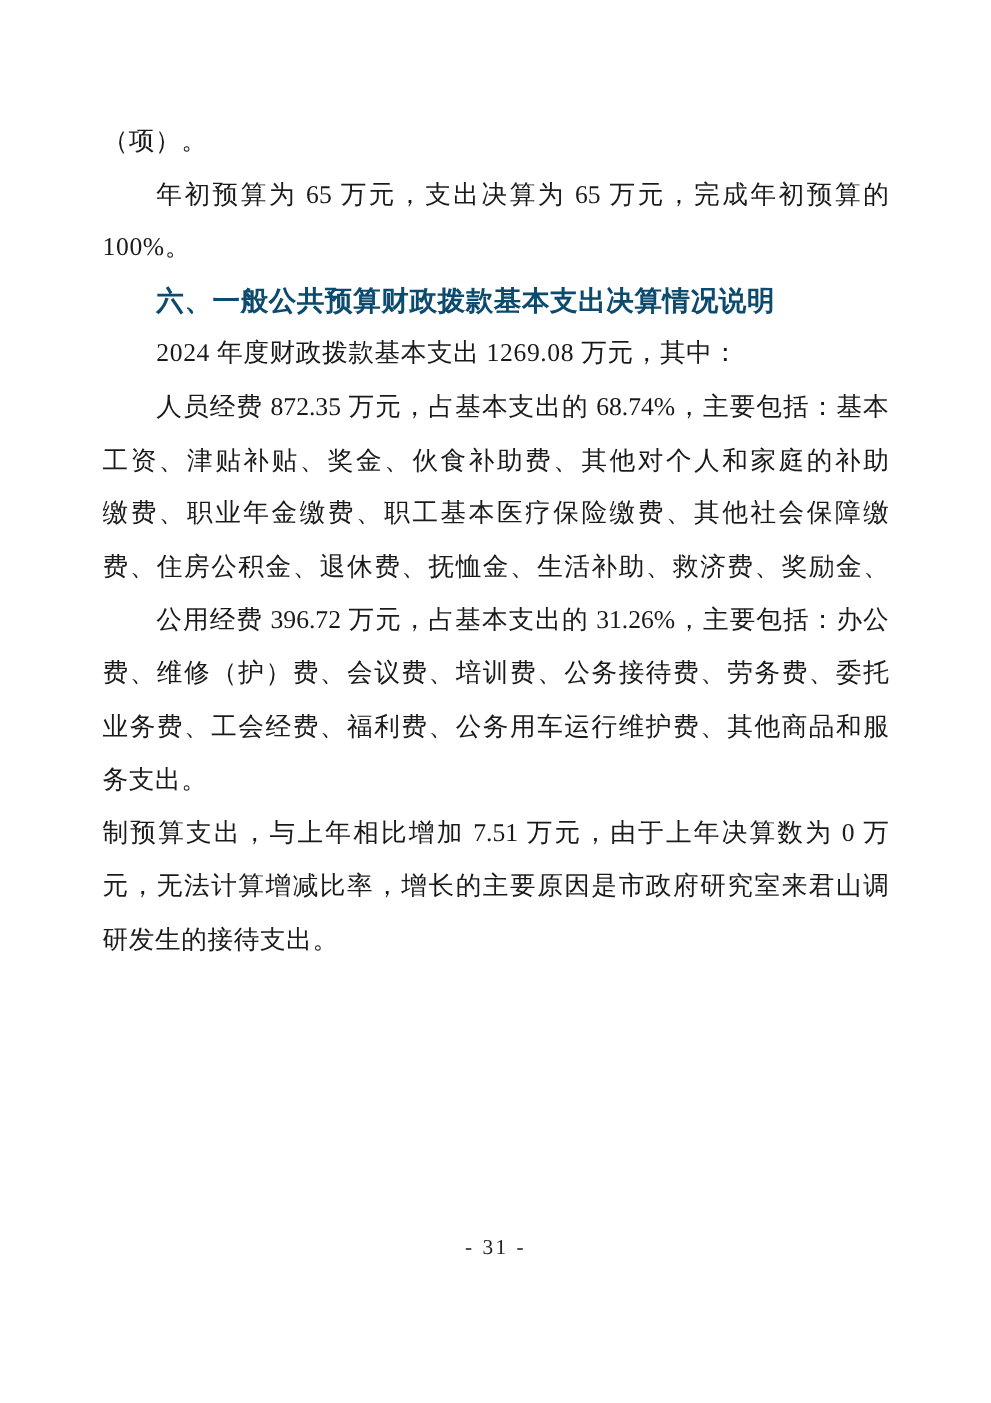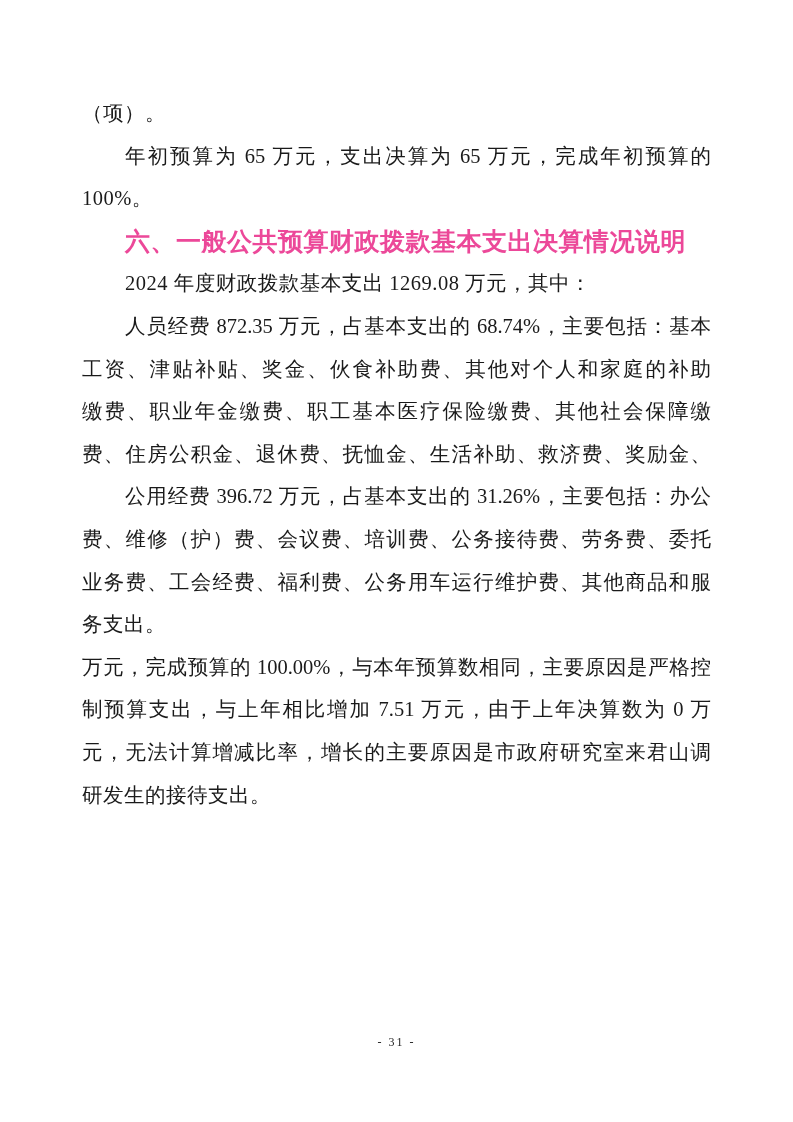--- a/index.html
+++ b/index.html
@@ -36,33 +36,33 @@
     text-align-last: justify;
     letter-spacing: 0;
     overflow: hidden;
   }
   .line.indent {
     padding-left: 43px;
   }
   .line.heading {
     font-family: "Liberation Sans", "DejaVu Sans", sans-serif;
     font-weight: 700;
-    font-size: 25px;
+    font-size: 22px;
     letter-spacing: 0.5px;
-    color: #ec4899;
+    color: #0c4a6e;
   }
   .page-number {
     position: absolute;
-    top: 1031px;
+    top: 987px;
     left: 0;
     width: 100%;
     height: 22px;
     line-height: 22px;
     text-align: center;
-    font-size: 12px;
+    font-size: 17px;
     letter-spacing: 2px;
     font-family: "Liberation Serif", "DejaVu Serif", serif;
     color: #222222;
   }
 </style>
 </head>
 <body>
 
 <div class="page">
   <div class="content">
@@ -72,19 +72,18 @@
       <div class="line heading indent">六、一般公共预算财政拨款基本支出决算情况说明</div>
       <div class="line body indent">2024 年度财政拨款基本支出 1269.08 万元，其中：</div>
       <div class="line body indent justify">人员经费 872.35 万元，占基本支出的 68.74%，主要包括：基本</div>
       <div class="line body justify">工资、津贴补贴、奖金、伙食补助费、其他对个人和家庭的补助</div>
       <div class="line body justify">缴费、职业年金缴费、职工基本医疗保险缴费、其他社会保障缴</div>
       <div class="line body justify">费、住房公积金、退休费、抚恤金、生活补助、救济费、奖励金、</div>
       <div class="line body indent justify">公用经费 396.72 万元，占基本支出的 31.26%，主要包括：办公</div>
       <div class="line body justify">费、维修（护）费、会议费、培训费、公务接待费、劳务费、委托</div>
       <div class="line body justify">业务费、工会经费、福利费、公务用车运行维护费、其他商品和服</div>
       <div class="line body">务支出。</div>
-      <div class="line body justify">万元，完成预算的 100.00%，与本年预算数相同，主要原因是严格控</div>
       <div class="line body justify">制预算支出，与上年相比增加 7.51 万元，由于上年决算数为 0 万</div>
       <div class="line body justify">元，无法计算增减比率，增长的主要原因是市政府研究室来君山调</div>
       <div class="line body">研发生的接待支出。</div>
     </div>
   <div class="page-number">- 31 -</div>
 </div>
 
 </body></html>

